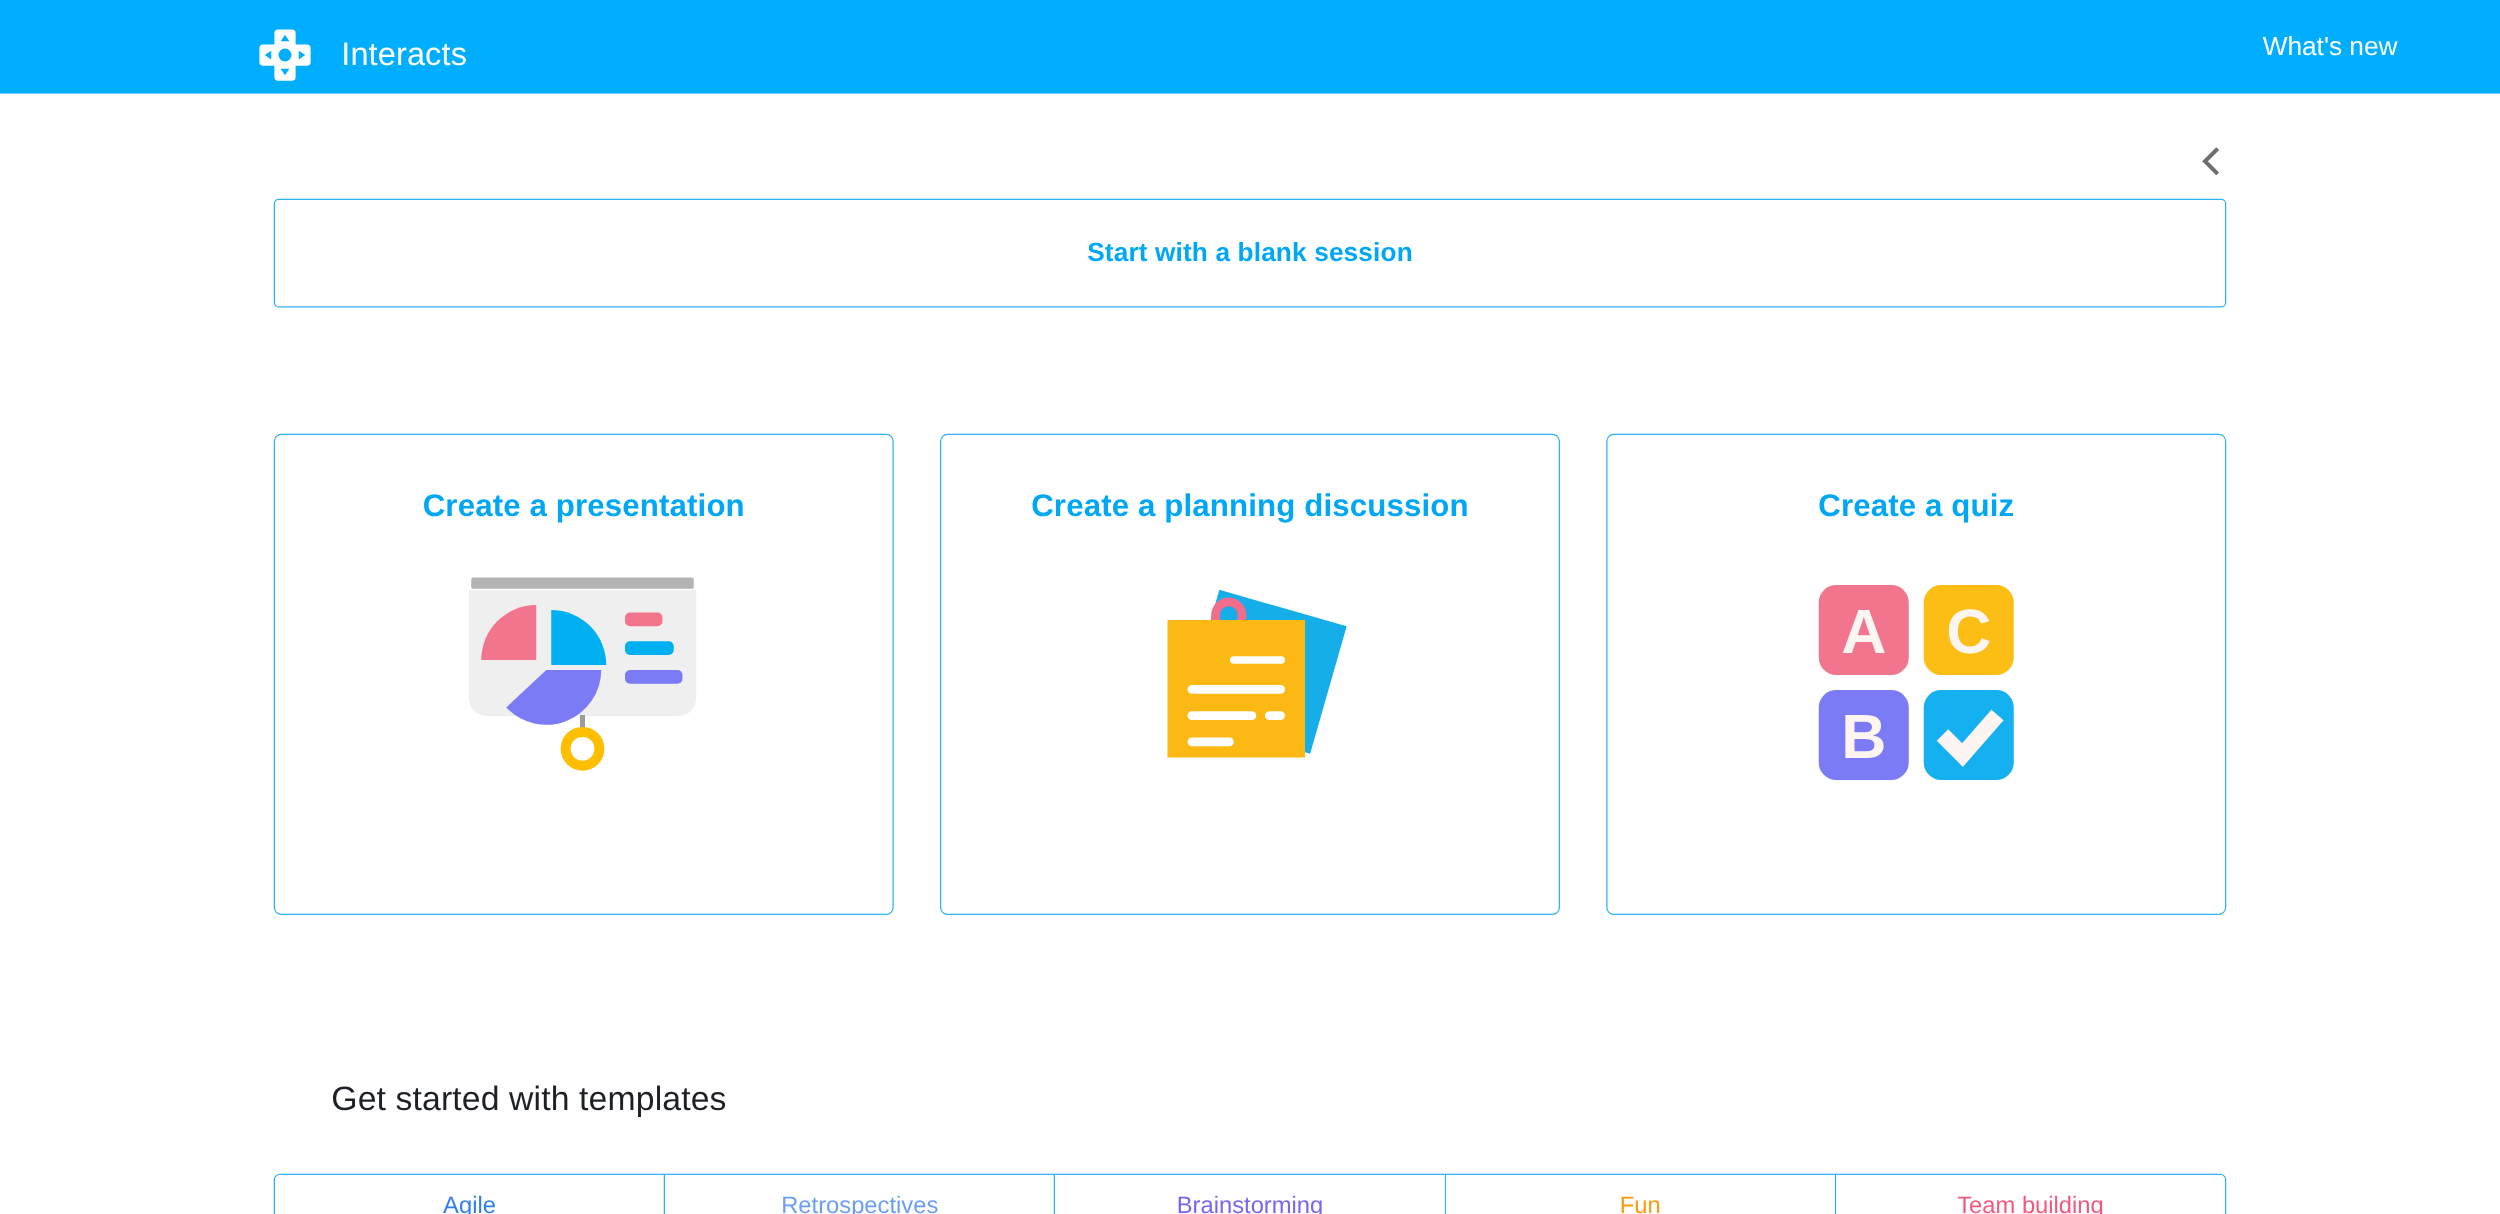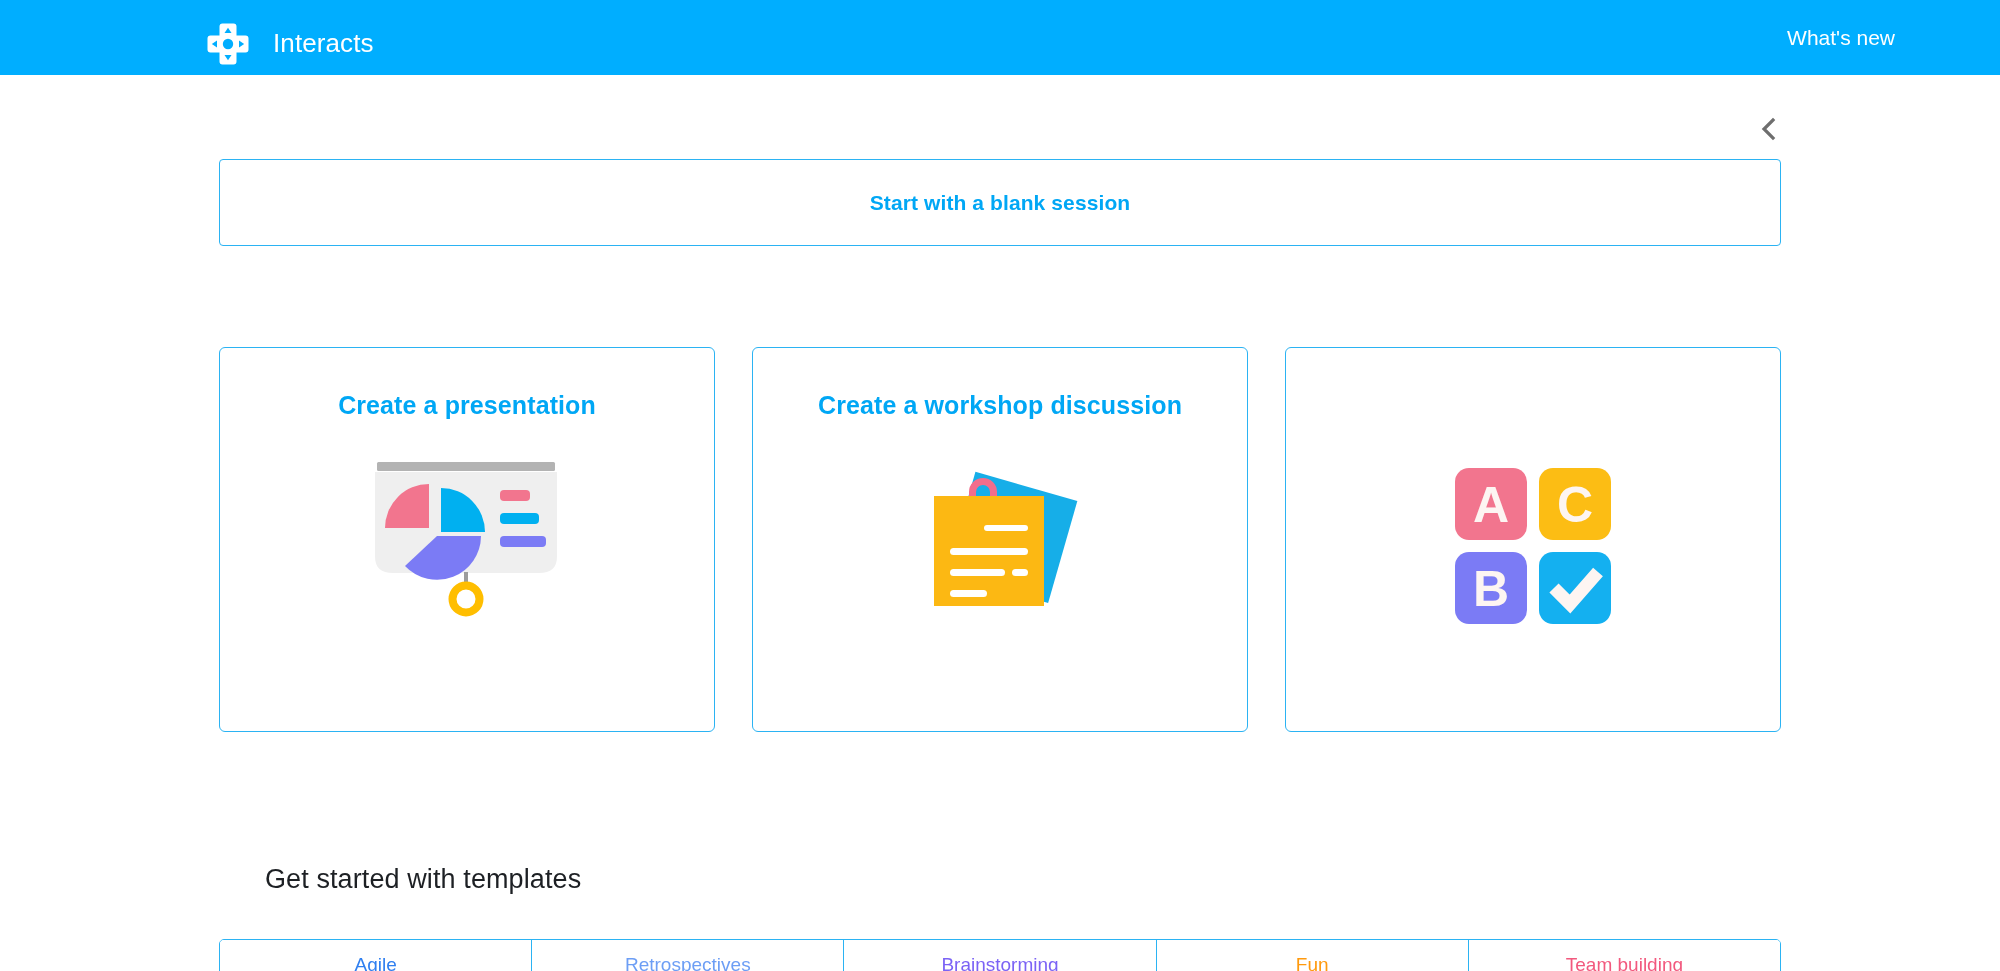--- a/index.html
+++ b/index.html
@@ -36,21 +36,21 @@
     letter-spacing: 0.1px;
     white-space: nowrap;
   }
   .whats-new {
     position: absolute;
     right: 0;
     top: 0;
     height: 75px;
     display: flex;
     align-items: center;
-    padding-right: 105px;
+    padding-right: 82px;
     color: #ffffff;
     font-size: 21px;
     font-weight: 400;
     cursor: pointer;
     white-space: nowrap;
   }
 
   
   .page {
     position: absolute;
@@ -233,21 +233,21 @@
           <rect x="133" y="78" width="46" height="11" rx="4" fill="#7B7BF5"></rect>
 
           <rect x="97" y="114" width="4" height="14" fill="#9C9C9C"></rect>
 
           <circle cx="99" cy="141" r="13.5" fill="none" stroke="#FFBE00" stroke-width="8"></circle>
         </svg>
       </div>
     </div>
 
     <div class="card">
-      <div class="card-title">Create a workshop discussion</div>
+      <div class="card-title">Create a planning discussion</div>
       <div class="card-art">
         <svg width="180" height="172" viewBox="0 0 180 172">
 
           <g transform="rotate(16 100 82)">
             <rect x="48" y="26" width="106" height="106" fill="#16AEE8"></rect>
           </g>
 
           <g fill="none" stroke="#F26D8C" stroke-width="7" stroke-linecap="round">
             <path d="M57.5 62 V34 a10.5 10.5 0 0 1 21 0 V62 a16.5 16.5 0 0 1 -33 0 V42" transform="translate(5,0)"></path>
           </g>
@@ -257,20 +257,21 @@
           <rect x="74" y="67" width="44" height="6" rx="3" fill="#FFFFFF"></rect>
           <rect x="40" y="90" width="78" height="7" rx="3.5" fill="#FFFFFF"></rect>
           <rect x="40" y="111" width="55" height="7" rx="3.5" fill="#FFFFFF"></rect>
           <rect x="102" y="111" width="16" height="7" rx="3.5" fill="#FFFFFF"></rect>
           <rect x="40" y="132" width="37" height="7" rx="3.5" fill="#FFFFFF"></rect>
         </svg>
       </div>
     </div>
 
     <div class="card">
+      <div class="card-title">Create a quiz</div>
       <div class="card-art">
         <svg width="164" height="172" viewBox="0 0 164 172">
 
           <rect x="4" y="10" width="72" height="72" rx="14" fill="#F2758E"></rect>
           <text x="40" y="64" font-family="'Liberation Sans', sans-serif" font-size="50" font-weight="700" fill="#FDF5F2" text-anchor="middle">A</text>
 
           <rect x="88" y="10" width="72" height="72" rx="14" fill="#FCBD14"></rect>
           <text x="124" y="64" font-family="'Liberation Sans', sans-serif" font-size="50" font-weight="700" fill="#FDF5F2" text-anchor="middle">C</text>
 
           <rect x="4" y="94" width="72" height="72" rx="14" fill="#7B7BF5"></rect>

